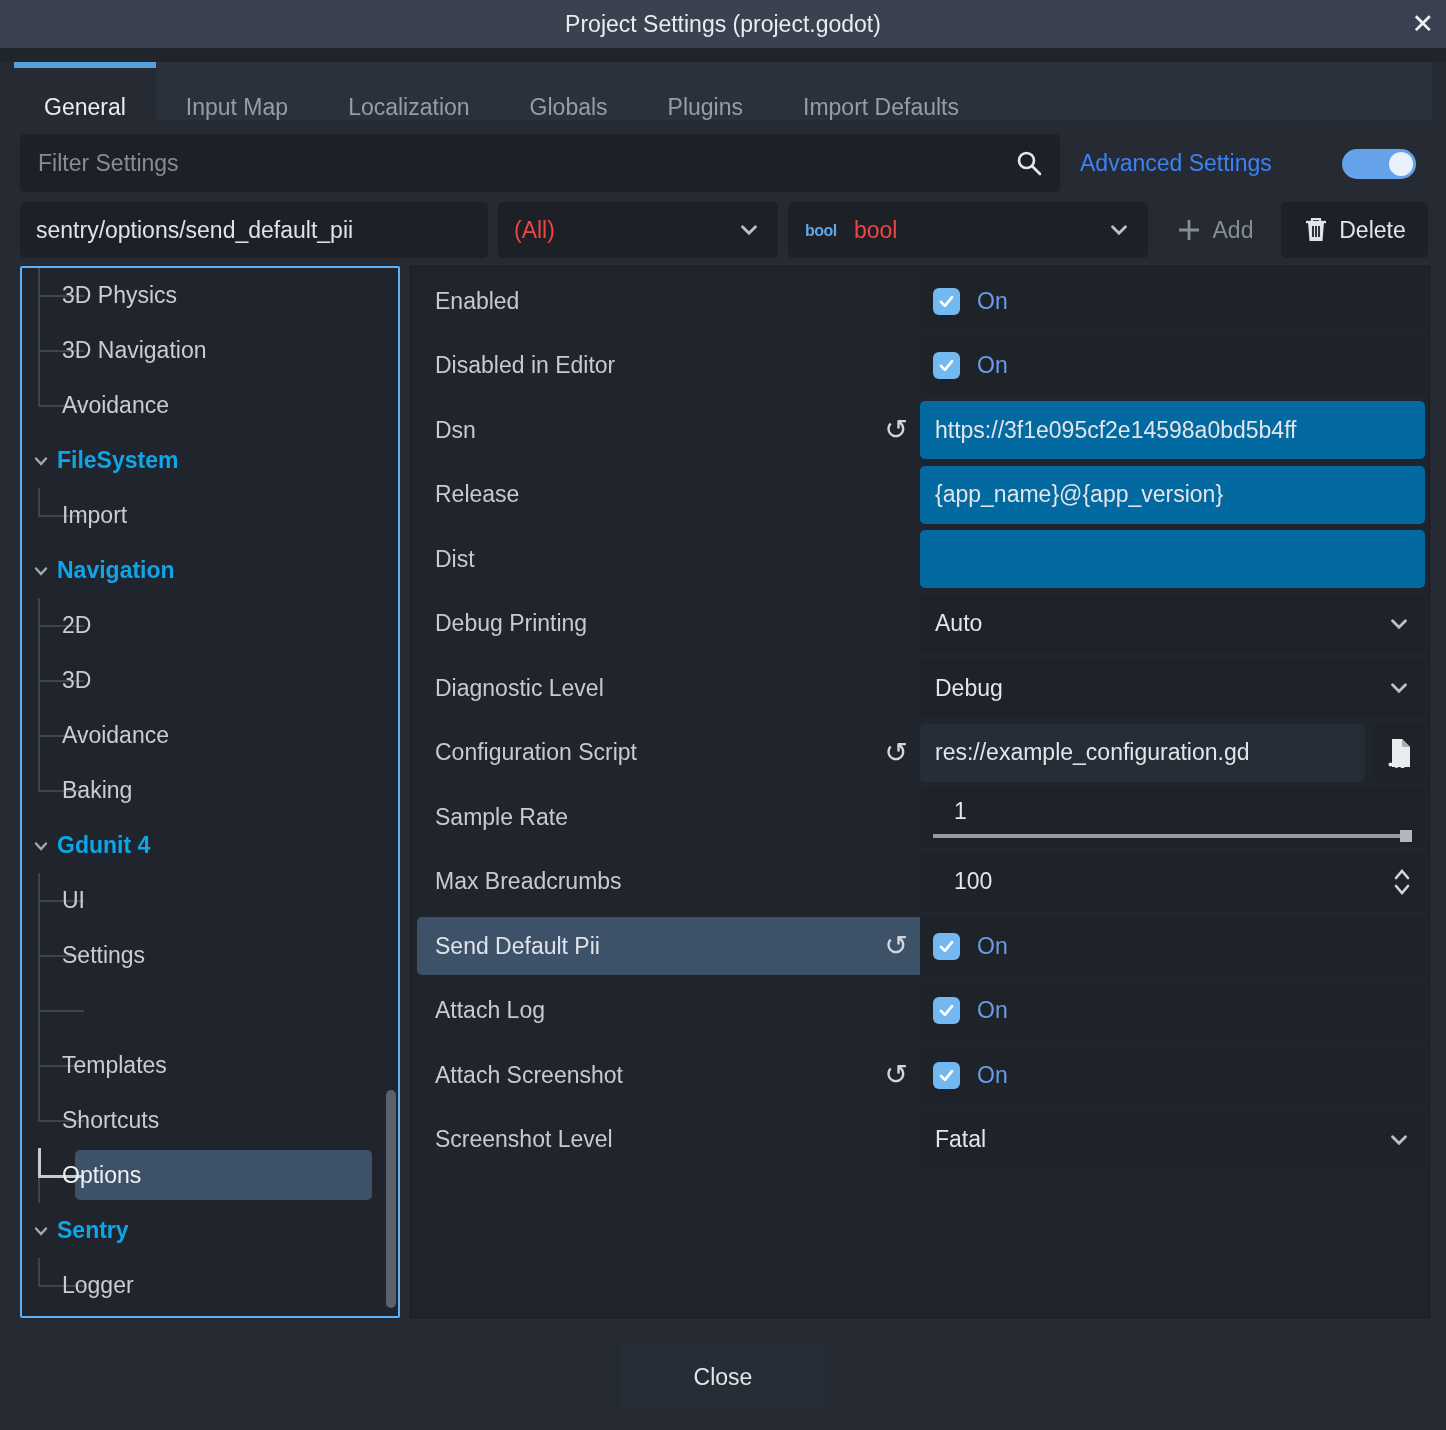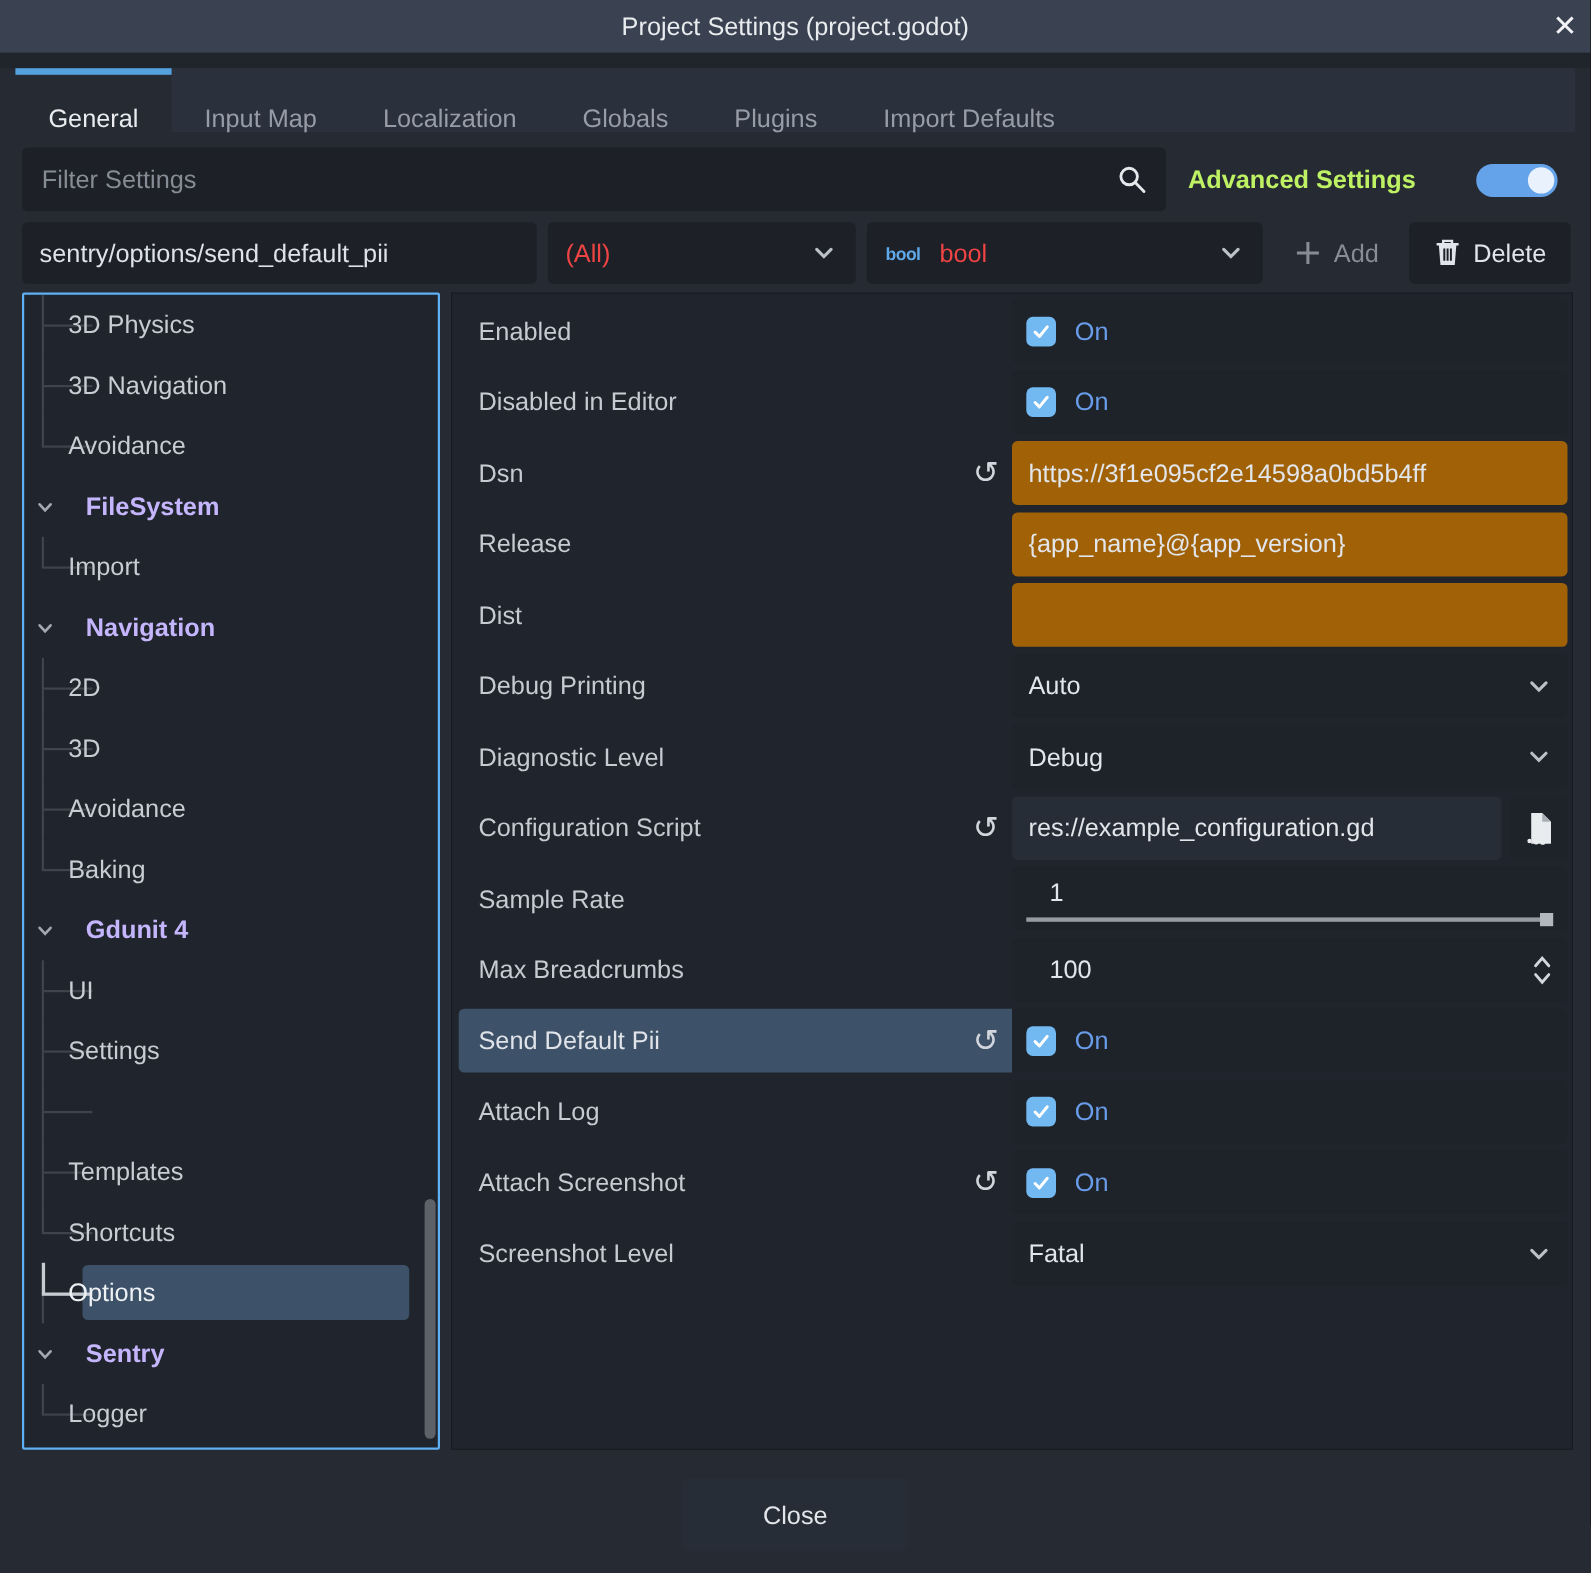--- a/index.html
+++ b/index.html
@@ -18,21 +18,21 @@
   .tab{position:relative;padding:16px 30px;line-height:58px;font-size:23px;color:#979da7;white-space:nowrap;}
   .tab.active{background:#262b33;color:#eaecef;}
   .tab.active::before{content:"";position:absolute;left:0;right:0;top:0;height:6px;background:#54a1dd;}
 
   
   .filter-input{position:absolute;left:20px;top:134px;width:1040px;height:58px;background:#1d2127;
      border:none;outline:none;border-radius:5px;color:#dfe3e8;font-size:23px;padding:0 60px 0 18px;
      box-sizing:border-box;font-family:inherit;}
   .filter-input::placeholder{color:#868c95;opacity:1;}
   .search-icon{position:absolute;left:1014px;top:148px;width:30px;height:30px;}
-  .adv-label{position:absolute;left:1080px;top:134px;line-height:58px;font-size:23px;color:#bef264;font-weight:bold;}
+  .adv-label{position:absolute;left:1080px;top:134px;line-height:58px;font-size:23px;color:#3b82f6;}
   .toggle{position:absolute;left:1342px;top:149px;width:74px;height:30px;border-radius:16px;background:#64a3ea;}
   .toggle .knob{position:absolute;right:3px;top:3px;width:24px;height:24px;border-radius:50%;background:#e9f2fc;}
 
   
   .prop-input{position:absolute;left:20px;top:202px;width:468px;height:56px;background:#1d2127;border:none;
      outline:none;border-radius:5px;color:#dfe3e8;font-size:23px;padding:0 16px;box-sizing:border-box;font-family:inherit;}
   .dropbox{position:absolute;top:202px;height:56px;background:#1d2127;border-radius:5px;display:flex;
      align-items:center;font-size:23px;color:#ef4444;box-sizing:border-box;padding:0 16px;}
   .dropbox .chev{margin-left:auto;}
   .sel-all{left:498px;width:280px;}
@@ -47,39 +47,39 @@
      border:2px solid #5fb0f4;border-radius:2px;box-sizing:border-box;overflow:hidden;}
   .titem{position:relative;height:55px;font-size:23px;}
   .titem .g-top{position:absolute;left:16px;top:0;height:50%;width:2px;background:#3e444c;}
   .titem .g-bot{position:absolute;left:16px;top:50%;bottom:0;width:2px;background:#3e444c;}
   .titem .g-stub{position:absolute;left:16px;top:50%;margin-top:-1px;width:46px;height:2px;background:#3e444c;}
   .titem.selected .g-top{background:#c6cbd2;width:3px;}
   .titem.selected .g-stub{background:#c6cbd2;height:3px;}
   .titem .clabel{display:block;margin-left:40px;line-height:55px;color:#c9cdd3;position:relative;}
   .titem.section{display:flex;align-items:center;}
   .titem.section .schev{margin-left:10px;flex:0 0 auto;}
-  .titem.section .slabel{margin-left:28px;font-weight:bold;color:#c4b5fd;}
+  .titem.section .slabel{margin-left:7px;font-weight:bold;color:#0ea5e9;}
   .titem .sel-bg{position:absolute;left:53px;right:26px;top:2px;bottom:3px;background:#3d5168;border-radius:5px;}
   .titem.selected .clabel{color:#eef1f4;}
   .sb-scroll{position:absolute;right:2px;top:822px;width:10px;height:218px;background:#5d6269;border-radius:5px;}
 
   
   .panel{position:absolute;left:410px;top:266px;width:1020px;height:1052px;background:#20252d;
      border:1px solid #171b21;box-sizing:border-box;padding:5px 4px 0 6px;}
   .prow{display:flex;height:58px;margin-bottom:6.5px;}
   .plabel-wrap{flex:0 0 503px;display:flex;align-items:center;box-sizing:border-box;
      padding:0 12px 0 18px;}
   .plabel-wrap.hl{background:#3d5168;border-radius:5px 0 0 5px;}
   .plabel{font-size:23px;color:#c6cad1;white-space:nowrap;}
   .plabel-wrap.hl .plabel{color:#e0e4e9;}
   .revert{margin-left:auto;font-size:28px;color:#d2d6dc;line-height:1;
      font-family:"DejaVu Sans",sans-serif;}
   .pvalue{flex:1;border-radius:5px;display:flex;align-items:center;box-sizing:border-box;min-width:0;}
   .pvalue.dark{background:#1e2229;}
-  .pvalue.light{background:#a16207;}
+  .pvalue.light{background:#0369a1;}
   .cbx{flex:0 0 27px;width:27px;height:27px;border-radius:6px;background:#72b8f1;margin-left:13px;
      display:flex;align-items:center;justify-content:center;}
   .on-label{margin-left:17px;font-size:23px;color:#699ce8;}
   .vtext{margin-left:15px;font-size:23px;color:#e2e5ea;white-space:nowrap;overflow:hidden;}
   .pvalue .chev{margin-left:auto;margin-right:13px;flex:0 0 auto;}
   .script-wrap{flex:1;display:flex;min-width:0;}
   .script-field{flex:1;background:#272d36;border-radius:5px;display:flex;align-items:center;min-width:0;}
   .script-btn{flex:0 0 52px;margin-left:8px;background:#1e2229;border-radius:5px;display:flex;
      align-items:center;justify-content:center;}
   .slider-cell{position:relative;}

